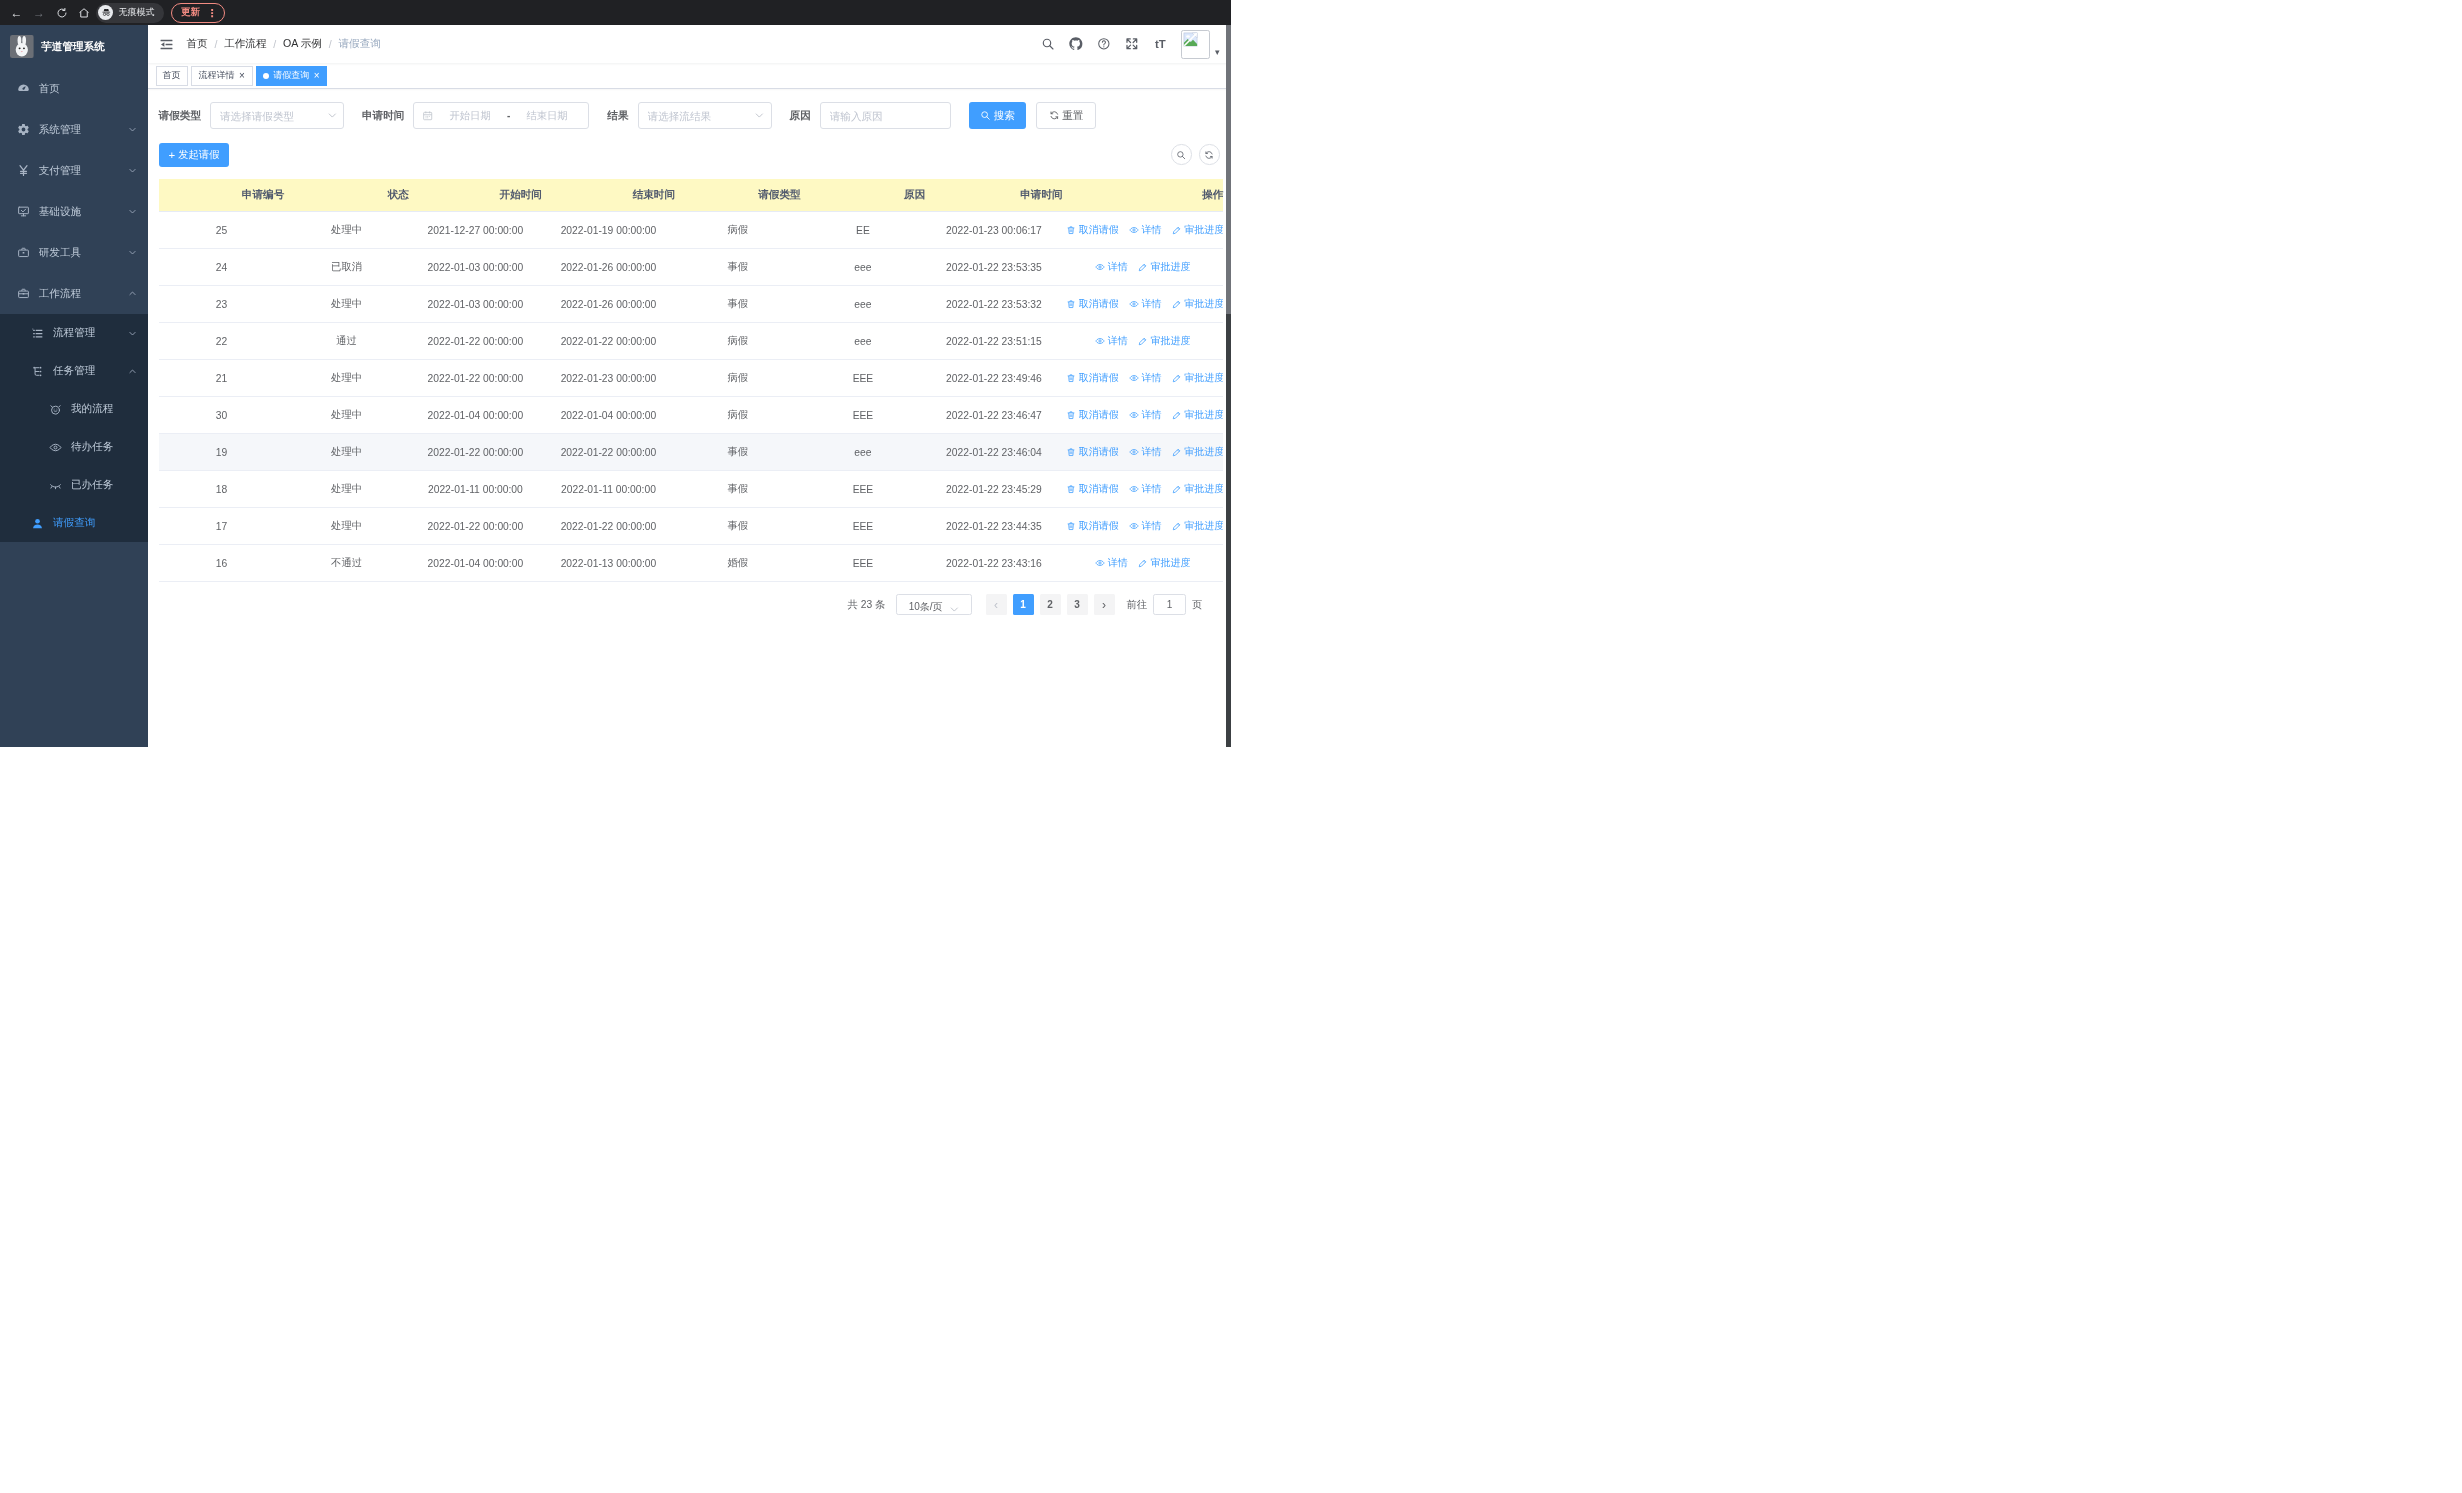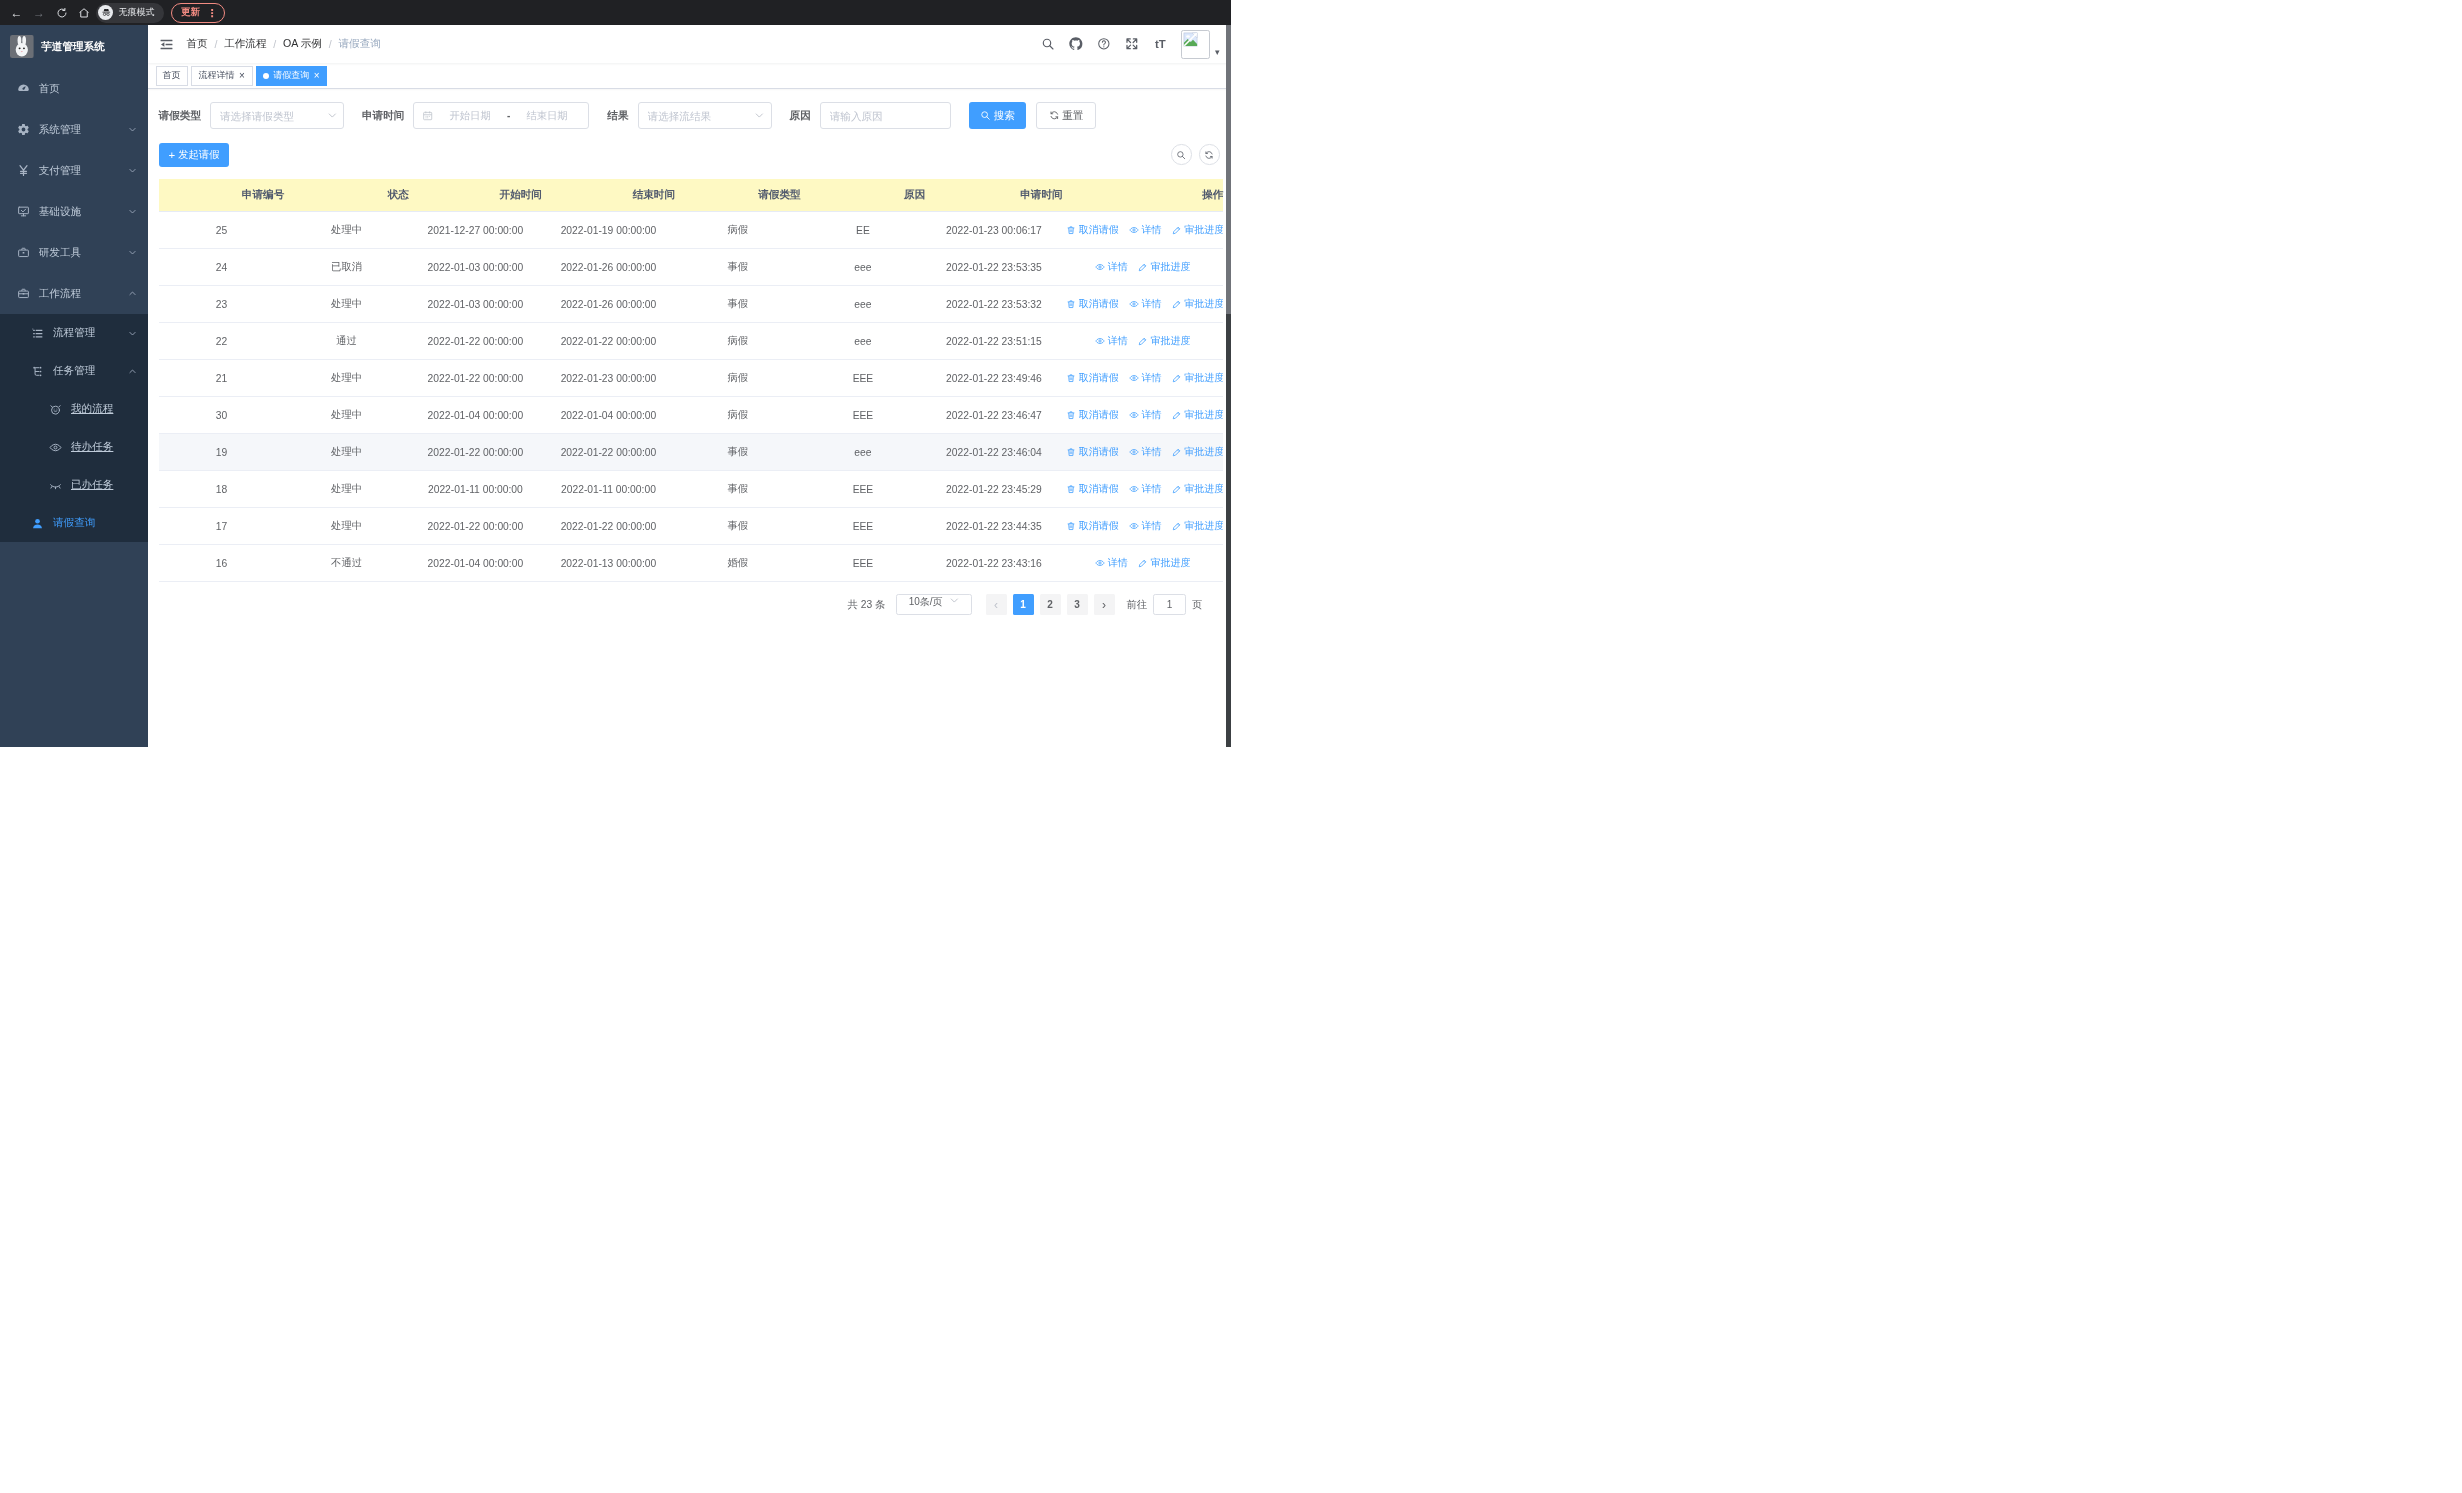--- a/index.html
+++ b/index.html
@@ -49,21 +49,21 @@
     display:flex; flex-direction:column; overflow:hidden; }
   .logo-row { height:43px; display:flex; align-items:center; gap:7.6px; padding:0 10px; flex-shrink:0; }
   .logo-img { width:23.6px; height:23.6px; border-radius:2.3px; overflow:hidden; flex-shrink:0; }
   .logo-img svg { width:100%; height:100%; }
   .logo-title { color:#fff; font-size:10.6px; font-weight:bold; white-space:nowrap; }
   .menu { flex:1; }
   .menu-item { display:flex; align-items:center; font-size:10.6px; cursor:pointer;
     white-space:nowrap; color:#bfcbd9; }
   .menu-item.lv1 { height:41px; padding:0 10.6px 0 16.7px; }
   .menu-item.lv2 { height:38px; padding:0 10.6px 0 31px; }
-  .menu-item.lv3 { height:38px; padding:0 10.6px 0 49px;text-decoration:underline; }
+  .menu-item.lv3 { height:38px; padding:0 10.6px 0 49px; }
   .menu-item.active { color:#409eff; }
   .mi-icon { width:13px; height:13px; margin-right:9px; flex-shrink:0; color:#a8b4c4; }
   .menu-item.active .mi-icon { color:#409eff; }
   .mi-icon svg { width:100%; height:100%; }
   .chev { margin-left:auto; width:9px; height:9px; color:#9aa6b9; }
   .chev svg { width:9px; height:9px; transition:transform .2s; }
   .chev.expanded svg { transform:rotate(180deg); }
   .submenu { background:#1f2d3d; }
 
   
@@ -149,21 +149,21 @@
   .op { display:inline-flex; align-items:center; gap:2.3px; color:#409eff; font-size:10px;
     text-decoration:none; cursor:pointer; margin:0 3.8px; white-space:nowrap; }
   .op-ico { width:10px; height:10px; }
   .op-ico svg { width:10px; height:10px; }
 
   
   .pagination { margin-top:12px; display:flex; align-items:center; justify-content:flex-end;
     gap:6px; padding-right:21px; color:#606266; font-size:10.3px; }
   .pg-total { margin-right:4.6px; }
   .pg-size { width:76px; height:21px; border:0.8px solid #dcdfe6; border-radius:2.3px;
-    display:flex; align-items:flex-start; justify-content:center; gap:6px; font-size:10px;
+    display:flex; align-items:flex-end; justify-content:center; gap:6px; font-size:10px;
     color:#606266; cursor:pointer; margin-right:7.6px; }
   .pg-size .sel-chev { position:static; }
   .pg-btn { min-width:21px; height:21px; background:#f4f4f5; border-radius:1.5px; color:#606266;
     font-size:10px; font-weight:bold; display:flex; align-items:center; justify-content:center;
     padding:0 3.8px; }
   .pg-btn.arrow { font-size:12px; font-weight:normal; }
   .pg-btn.disabled { color:#c0c4cc; cursor:default; }
   .pg-btn.active { background:#409eff; color:#fff; cursor:default; }
   .pg-goto-label { margin-left:6px; }
   .pg-input { width:33px; height:21px; border:0.8px solid #dcdfe6; border-radius:2.3px;

